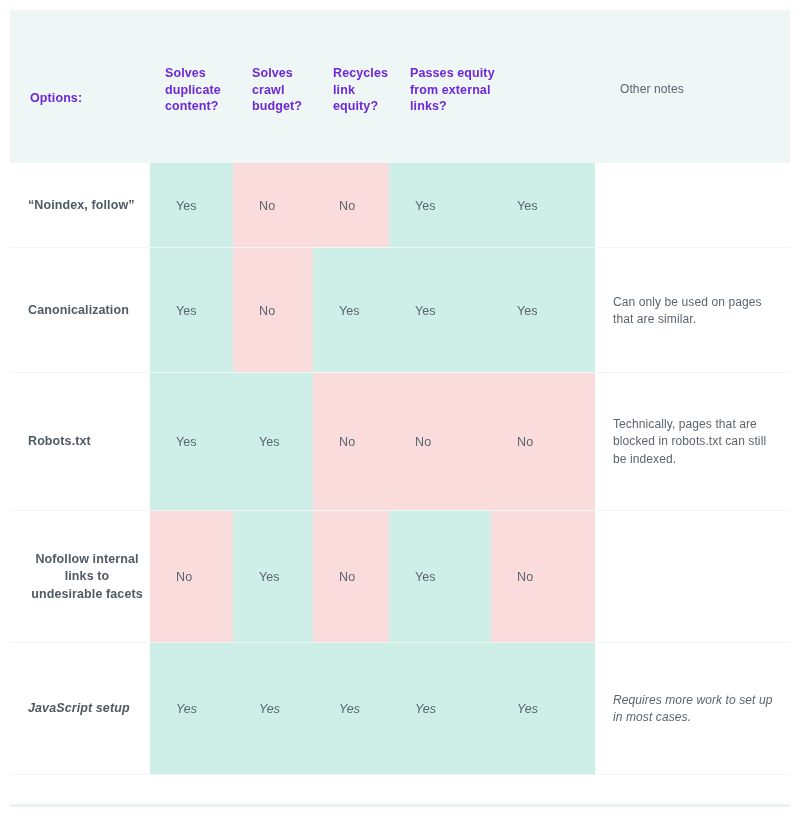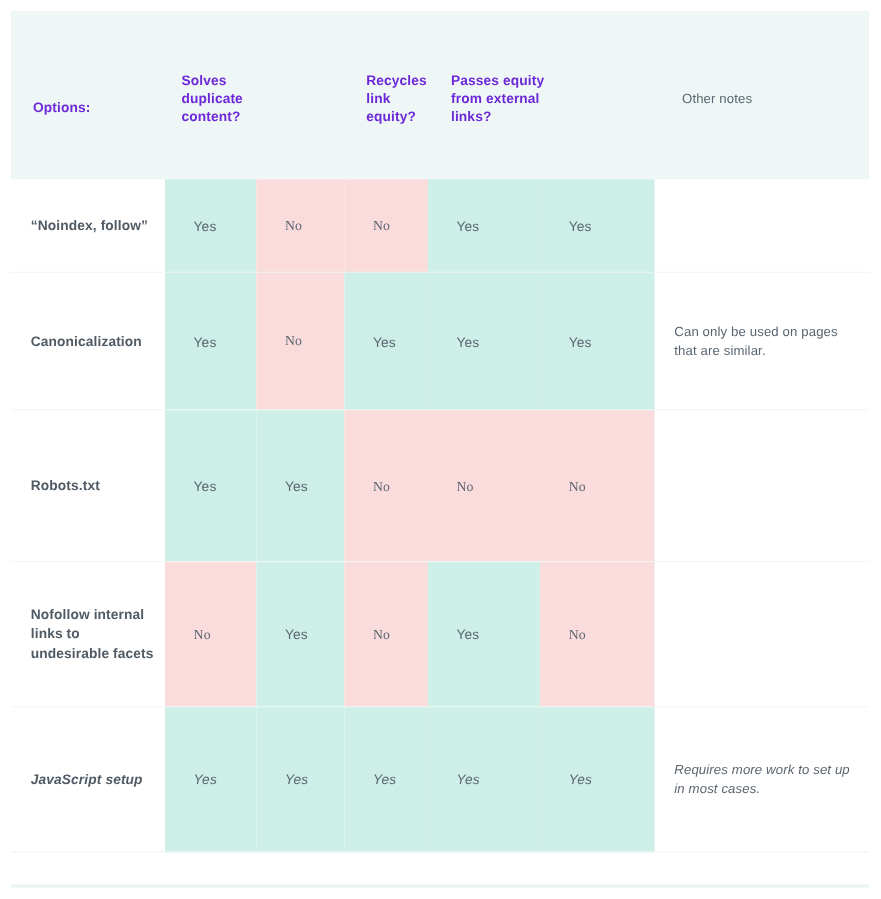--- a/index.html
+++ b/index.html
@@ -92,21 +92,21 @@
     align-items: center;
     color: #5a6570;
     font-size: 12.5px;
     font-weight: normal;
     letter-spacing: 0.1px;
   }
 
   .cell .v { padding-left: 26px; }
 
   .cell.yes { background: #cdefe7; }
-  .cell.no  { background: #fadcdc; font-family: Liberation Serif, serif; }
+  .cell.no  { background: #fadcdc; }
 
   
   .col0 { left: 150px; width: 83px; }
   .col1 { left: 233px; width: 80px; }
   .col2 { left: 313px; width: 76px; }
   .col3 { left: 389px; width: 102px; }
   .col4 { left: 491px; width: 104px; }
 
   .notes {
     position: absolute;
@@ -131,20 +131,21 @@
   }
 </style>
 </head>
 <body>
 
 <div id="comparison-table">
 
   <div class="thead">
     <div class="th opt">Options:</div>
     <div class="th c0">Solves duplicate content?</div>
+    <div class="th c1">Solves crawl budget?</div>
     <div class="th c2">Recycles link equity?</div>
     <div class="th c3">Passes equity from external links?</div>
     <div class="th notes">Other notes</div>
   </div>
 
   <div class="tbody" id="tbody">
       <div class="row" style="height: 85px;">
         <div class="rowlabel">“Noindex, follow”</div>
         <div class="cell col0 yes">
           <span class="v">Yes</span>
@@ -194,23 +195,24 @@
         </div>
         <div class="cell col2 no">
           <span class="v">No</span>
         </div>
         <div class="cell col3 no">
           <span class="v">No</span>
         </div>
         <div class="cell col4 no">
           <span class="v">No</span>
         </div>
-        <div class="divider"></div>
-      </div>
-      <div class="row" style="height: 132px;">
+        <div class="notes">Technically, pages that are blocked in robots.txt can still be indexed.</div>
+        <div class="divider"></div>
+      </div>
+      <div class="row" style="height: 132px; text-align: center;">
         <div class="rowlabel">Nofollow internal links to undesirable facets</div>
         <div class="cell col0 no">
           <span class="v">No</span>
         </div>
         <div class="cell col1 yes">
           <span class="v">Yes</span>
         </div>
         <div class="cell col2 no">
           <span class="v">No</span>
         </div>

